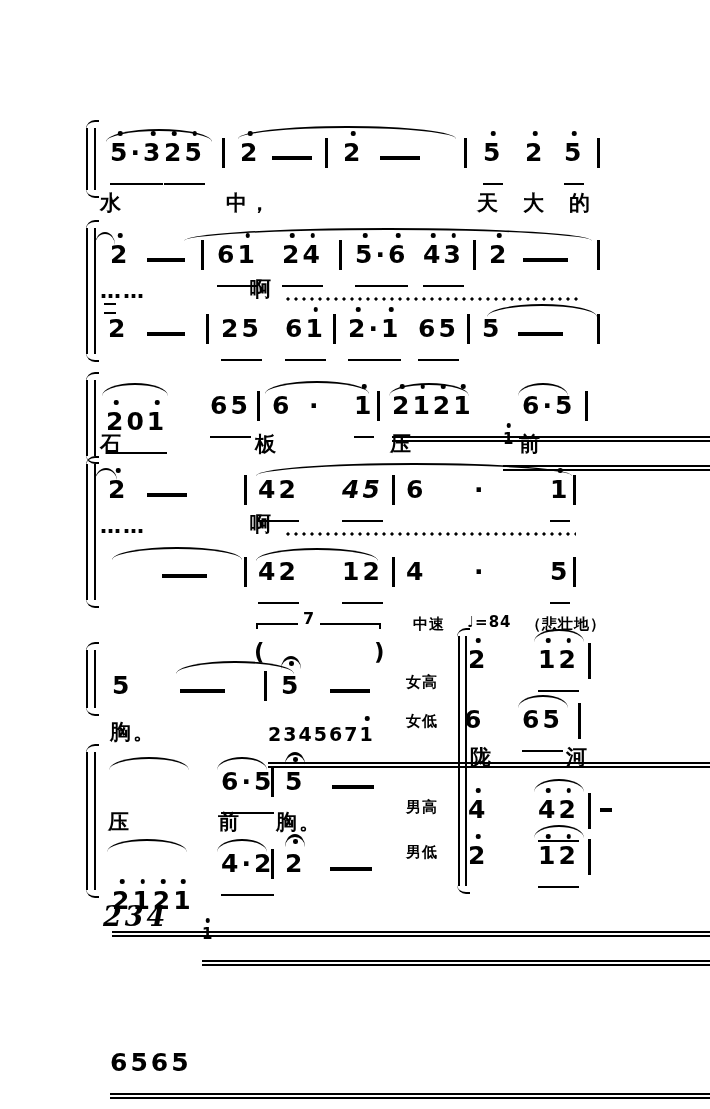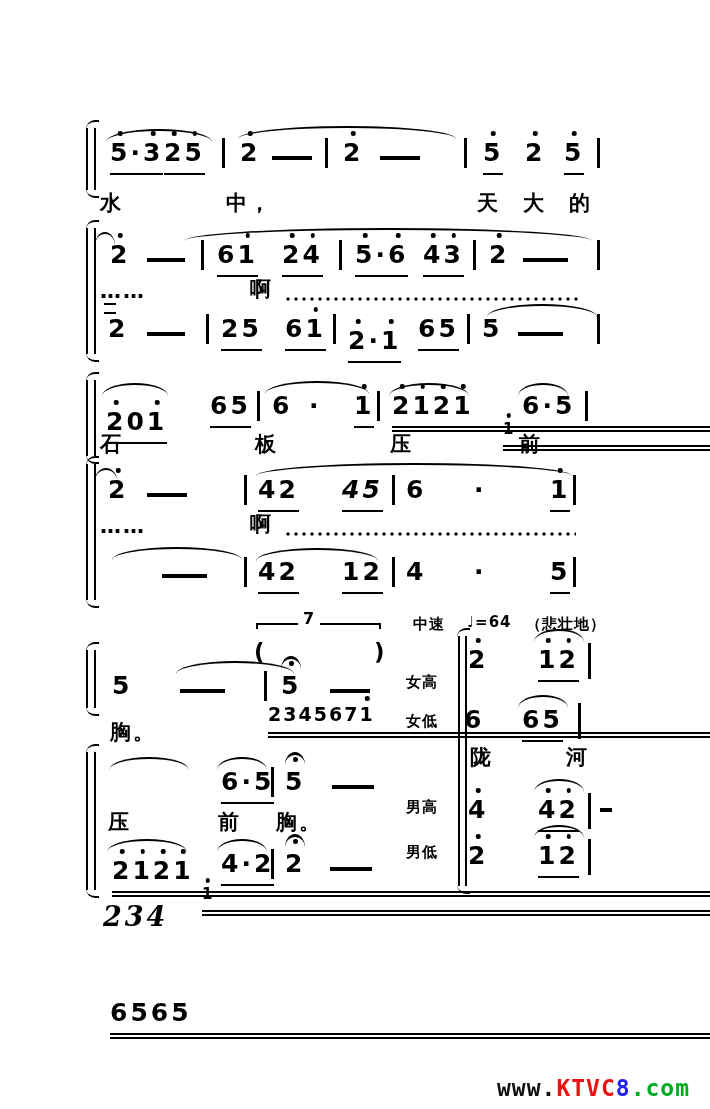--- a/index.html
+++ b/index.html
@@ -2,21 +2,21 @@
 <html><head>
 <meta charset="utf-8">
 <style>
   html,body{margin:0;padding:0;background:#888}
   #page{position:relative;width:710px;height:1109px;margin:0 auto;background:#ffffff;
         font-family:"DejaVu Sans",sans-serif;color:#000;overflow:hidden}
   .tok{position:absolute;font-weight:bold;font-size:25px;line-height:1;letter-spacing:3px;white-space:nowrap}
   .ch{position:relative;display:inline-block}
   .nd{position:absolute;width:4.5px;height:4.5px;border-radius:50%;background:#000;left:50%;transform:translateX(-50%)}
   .nda{top:-9px}
-  .u1,.u2{border-bottom:2.5px solid #000;padding-bottom:8px}
+  .u1,.u2{border-bottom:2.5px solid #000;padding-bottom:18px}
   .u2{position:relative}
   .u2::after{content:"";position:absolute;left:0;right:2px;bottom:-6px;border-bottom:2.5px solid #000}
   .grace{font-size:15px;letter-spacing:1px}
   .fermata{position:absolute;left:50%;top:-17px;transform:translateX(-50%);width:20px;height:10px;
            border-top:3px solid #000;border-radius:50% 50% 0 0/100% 100% 0 0}
   .fermata::after{content:"";position:absolute;left:50%;top:2px;width:4.5px;height:4.5px;margin-left:-2px;
            border-radius:50%;background:#000}
   .bar{position:absolute;width:2.5px;height:30px;background:#000}
   .dbar{position:absolute;width:5px;border-left:2.5px solid #000;border-right:2.5px solid #000}
   .dbar::before{content:"";position:absolute;top:-8px;left:-3px;width:13px;height:9px;
@@ -90,21 +90,21 @@
       <div class="txt lyr" style="left: 250px; top: 279px;">啊</div>
       <div class="leader" style="width: 296px; left: 284px; top: 297px;"></div>
       <div class="cont" style="left: 104px; top: 303px;"></div>
       <div class="arc" style="width: 110px; left: 487px; top: 304px;"></div>
       <div class="tok" style="left: 108px; top: 316px;"><span class="ch"><span>2</span></span></div>
       <div class="dashn" style="width: 38px; left: 147px; top: 332px;"></div>
       <div class="bar" style="left: 206px; top: 314px;"></div>
       <div class="tok u1" style="left: 221px; top: 316px;"><span class="ch"><span>2</span></span><span class="ch"><span>5</span></span></div>
       <div class="tok u1" style="left: 285px; top: 316px;"><span class="ch"><span>6</span></span><span class="ch"><span>1</span><i class="nd nda"></i></span></div>
       <div class="bar" style="left: 333px; top: 314px;"></div>
-      <div class="tok u1" style="left: 348px; top: 316px; margin-top: 12px;"><span class="ch"><span>2</span><i class="nd nda"></i></span><span class="ch"><span>·</span></span><span class="ch"><span>1</span><i class="nd nda"></i></span></div>
+      <div class="tok u1" style="left: 348px; top: 316px;"><span class="ch"><span>2</span><i class="nd nda"></i></span><span class="ch"><span>·</span></span><span class="ch"><span>1</span><i class="nd nda"></i></span></div>
       <div class="tok u1" style="left: 418px; top: 316px;"><span class="ch"><span>6</span></span><span class="ch"><span>5</span></span></div>
       <div class="bar" style="left: 467px; top: 314px;"></div>
       <div class="tok" style="left: 482px; top: 316px;"><span class="ch"><span>5</span></span></div>
       <div class="dashn" style="width: 45px; left: 518px; top: 332px;"></div>
       <div class="bar" style="left: 597px; top: 314px;"></div>
       <div class="brace" style="height: 76px; left: 86px; top: 380px;"></div>
       <div class="arc" style="width: 66px; left: 102px; top: 383px;"></div>
       <div class="arc" style="width: 104px; left: 265px; top: 381px;"></div>
       <div class="arc" style="width: 80px; left: 389px; top: 383px;"></div>
       <div class="arc" style="width: 50px; left: 518px; top: 383px;"></div>
@@ -179,21 +179,21 @@
       <div class="txt lyr" style="left: 218px; top: 812px;">前</div>
       <div class="txt lyr" style="left: 276px; top: 812px;">胸。</div>
       <div class="arc" style="width: 80px; left: 107px; top: 839px;"></div>
       <div class="arc" style="width: 50px; left: 217px; top: 839px;"></div>
       <div class="tok u2" style="left: 110px; top: 851px;"><span class="ch"><span>6</span></span><span class="ch"><span>5</span></span><span class="ch"><span>6</span></span><span class="ch"><span>5</span></span></div>
       <div class="tok u1" style="left: 221px; top: 851px;"><span class="ch"><span>4</span></span><span class="ch"><span>·</span></span><span class="ch"><span>2</span></span></div>
       <div class="bar" style="left: 271px; top: 849px;"></div>
       <div class="tok" style="left: 285px; top: 851px;"><span class="ch"><span>2</span></span><i class="fermata"></i></div>
       <div class="dashn" style="width: 42px; left: 330px; top: 867px;"></div>
       <div class="txt tempo" style="left: 413px; top: 617px;">中速</div>
-      <div class="txt tempo" style="left: 467px; top: 615px;">♩=64</div>
+      <div class="txt tempo" style="left: 467px; top: 615px;">♩=84</div>
       <div class="txt tempo" style="left: 526px; top: 617px;">（悲壮地）</div>
       <div class="dbar" style="height: 250px; left: 458px; top: 636px;"></div>
       <div class="txt vlabel" style="left: 406px; top: 675px;">女高</div>
       <div class="tok" style="left: 468px; top: 647px;"><span class="ch"><span>2</span><i class="nd nda"></i></span></div>
       <div class="arc" style="width: 50px; left: 534px; top: 629px;"></div>
       <div class="tok u1" style="left: 538px; top: 647px;"><span class="ch"><span>1</span><i class="nd nda"></i></span><span class="ch"><span>2</span><i class="nd nda"></i></span></div>
       <div class="bar" style="height: 36px; left: 588px; top: 643px;"></div>
       <div class="txt vlabel" style="left: 406px; top: 714px;">女低</div>
       <div class="tok" style="left: 464px; top: 707px;"><span class="ch"><span>6</span></span></div>
       <div class="arc" style="width: 50px; left: 518px; top: 695px;"></div>
@@ -207,14 +207,13 @@
       <div class="tok u1" style="left: 538px; top: 797px;"><span class="ch"><span>4</span><i class="nd nda"></i></span><span class="ch"><span>2</span><i class="nd nda"></i></span></div>
       <div class="bar" style="height: 36px; left: 588px; top: 793px;"></div>
       <div class="dashn" style="width: 12px; left: 600px; top: 808px;"></div>
       <div class="txt vlabel" style="left: 406px; top: 845px;">男低</div>
       <div class="tok" style="left: 468px; top: 843px;"><span class="ch"><span>2</span><i class="nd nda"></i></span></div>
       <div class="arc" style="width: 50px; left: 534px; top: 825px;"></div>
       <div class="tok u1" style="left: 538px; top: 843px;"><span class="ch"><span>1</span><i class="nd nda"></i></span><span class="ch"><span>2</span><i class="nd nda"></i></span></div>
       <div class="bar" style="height: 36px; left: 588px; top: 839px;"></div>
     </div>
   <div id="pagenum">234</div>
-  <div id="watermark"><span style="color: rgb(17, 17, 17);">www.</span><span style="color: rgb(238, 17, 17);">KTVC</span><span style="color: rgb(34, 34, 238);">8</span><span style="color: rgb(0, 170, 34);">.com</span></div>
 </div>
 
 </body></html>

